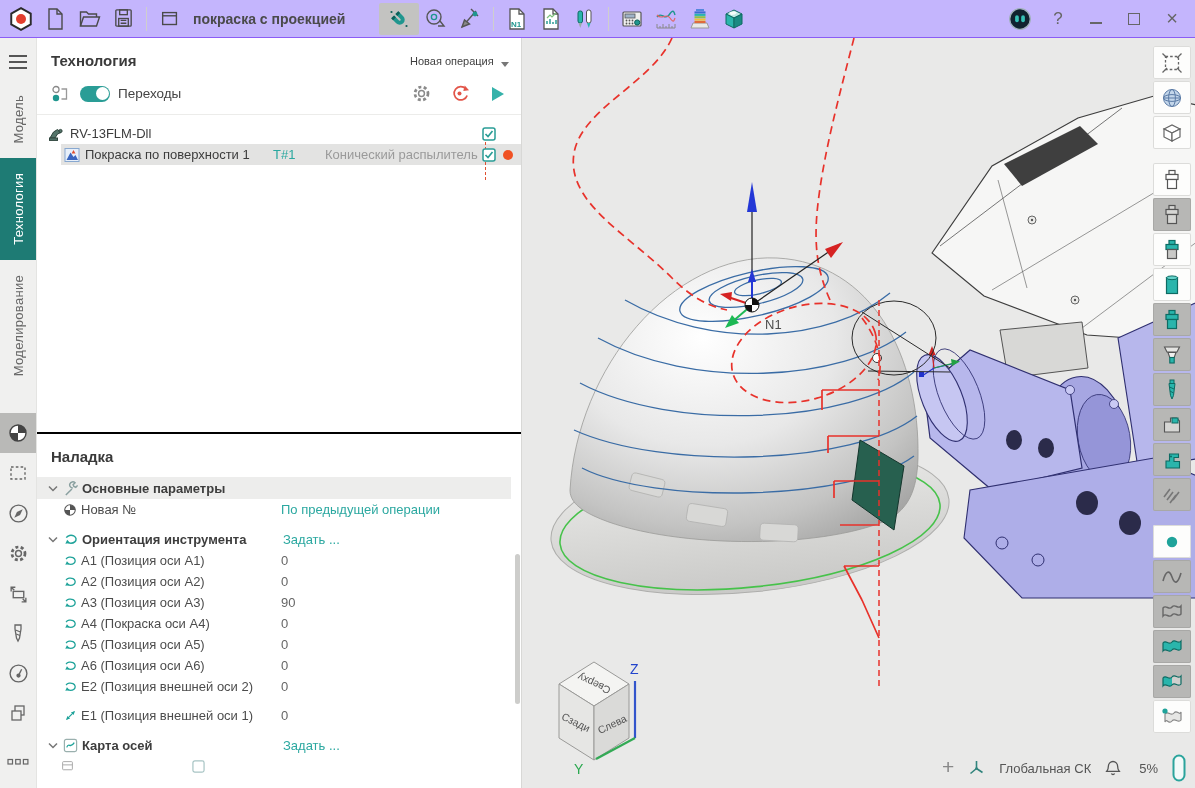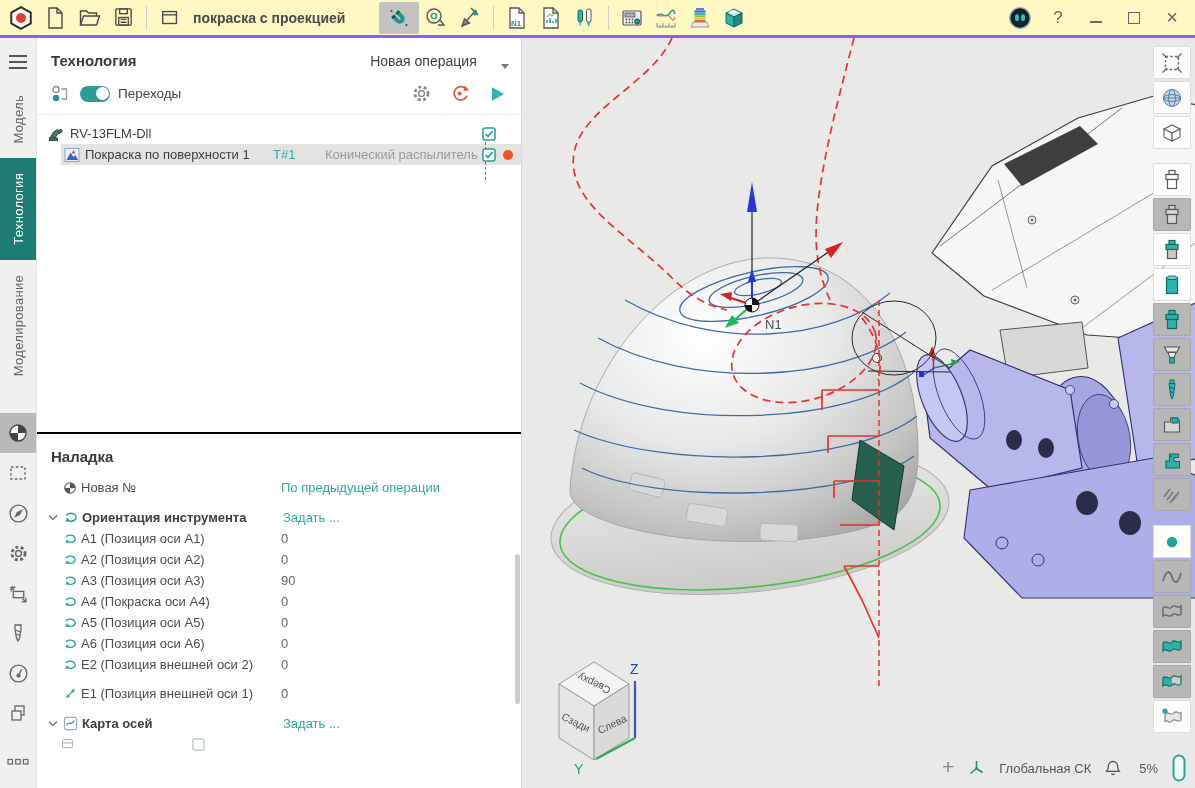--- a/index.html
+++ b/index.html
@@ -1,20 +1,20 @@
 <!DOCTYPE html>
 <html><head>
 <meta charset="utf-8">
 <style>
   *{box-sizing:border-box;margin:0;padding:0}
   body{font-family:"Liberation Sans",sans-serif;background:#fff;width:1195px;height:788px;overflow:hidden}
   .app{width:1195px;height:788px;display:flex;flex-direction:column;background:#f0f0ef}
 
   
-  .titlebar{flex:0 0 38px;display:flex;align-items:center;background:#fef9c3;border-bottom:3px solid #8b5cf6;padding:0 4px}
+  .titlebar{flex:0 0 38px;display:flex;align-items:center;background:#c4b5fd;border-bottom:1px solid #8b5cf6;padding:0 4px}
   .tbtn{width:34px;height:32px;display:flex;align-items:center;justify-content:center;border-radius:2px;flex:0 0 auto}
   .tbtn.big{width:40px}
   .tbtn.active{background:#c3c3c1}
   .vsep{width:1px;height:24px;background:#cfcfcd;margin:0 6px;flex:0 0 auto}
   .doc-title{font-size:14px;font-weight:bold;color:#4a4a4a;margin-left:6px;white-space:nowrap}
   .tb-mid{display:flex;align-items:center;margin-left:34px}
   .tb-right{display:flex;align-items:center;margin-left:auto;padding-right:4px;gap:8px}
   .winbtn{width:30px;height:30px;display:flex;align-items:center;justify-content:center;color:#666;font-size:17px}
   .min-glyph{width:12px;height:0;border-bottom:2px solid #666;display:block;margin-top:8px}
   .max-glyph{width:12px;height:12px;border:1.6px solid #666;display:block}
@@ -32,21 +32,21 @@
   .strip-icons{display:flex;flex-direction:column;align-items:center;margin-top:22px;flex:1;width:36px}
   .sib{width:36px;height:40px;display:flex;align-items:center;justify-content:center}
   .sib.active{background:#b9b9b7}
   .sib.last{margin-top:auto;margin-bottom:6px}
 
   
   .left-panel{flex:0 0 479px;background:#fff;display:flex;flex-direction:column;border-right:1px solid #d8d8d6}
   .panel-top{flex:0 0 394px;display:flex;flex-direction:column;position:relative}
   .panel-header{display:flex;align-items:center;padding:14px 12px 8px 14px}
   .ph-title{font-size:15px;font-weight:bold;color:#3a3a3a}
-  .new-op{margin-left:auto;display:flex;align-items:flex-end;gap:24px;font-size:14px;color:#3f3f3f;cursor:pointer}
+  .new-op{margin-left:auto;display:flex;align-items:flex-end;gap:7px;font-size:11px;color:#3f3f3f;cursor:pointer}
   .chev-down{width:0;height:0;border-left:4.5px solid transparent;border-right:4.5px solid transparent;border-top:5px solid #777}
   .transitions-row{display:flex;align-items:center;padding:6px 10px 10px 14px;border-bottom:1px solid #ececea}
   .toggle{width:30px;height:16px;border-radius:8px;background:#2a9d96;position:relative;margin:0 8px 0 10px;flex:0 0 auto}
   .toggle .knob{position:absolute;right:1.5px;top:1.5px;width:13px;height:13px;border-radius:50%;background:#fff}
   .trans-label{font-size:13.5px;color:#444}
   .tr-right{margin-left:auto;display:flex;align-items:center;gap:17px;padding-right:4px}
   .tree{position:relative;padding-top:8px}
   .trow{display:flex;align-items:center;height:21px;font-size:13px;color:#3c3c3c;padding-right:8px}
   .trow .ticon{width:17px;height:17px;margin-right:5px;flex:0 0 auto;display:flex;align-items:center;justify-content:center}
   .trow.sel{background:#e3e3e2;margin-left:24px;padding-left:2px}
@@ -408,20 +408,34 @@
                 </svg>
             </span>
             <span class="reddot"></span>
           </div>
         </div>
       </div>
 
       <div class="setup">
         <div class="setup-title">Наладка</div>
 
+        <div class="sect bar">
+          <span class="chev">
+              <svg width="10" height="7" viewBox="0 0 10 7">
+                <path d="M1 1.5 L5 5.5 L9 1.5" fill="none" stroke="#777" stroke-width="1.5"></path>
+              </svg>
+            </span>
+          <span class="sicon">
+              <svg width="15" height="15" viewBox="0 0 16 16" fill="none" stroke="#8aa0a0" stroke-width="1.6">
+                <path d="M10.5 7.5 a3.3 3.3 0 1 1 2.3 -5.6 l-2 2 .8 2 2 .8 2 -2"></path>
+                <path d="M9.5 8.5 L3 15"></path>
+              </svg>
+            </span>
+          <span class="slabel">Основные параметры</span>
+        </div>
         <div class="prow">
           <span class="picon">
               <svg width="14" height="14" viewBox="0 0 16 16">
                 <circle cx="8" cy="8" r="6" fill="#fff" stroke="#555" stroke-width="1.2"></circle>
                 <path d="M8 2 a6 6 0 0 1 6 6 H8 z" fill="#555"></path>
                 <path d="M8 14 a6 6 0 0 1 -6 -6 H8 z" fill="#555"></path>
               </svg>
             </span>
           <span class="plabel">Новая №</span>
           <span class="pvalue link">По предыдущей операции</span>

